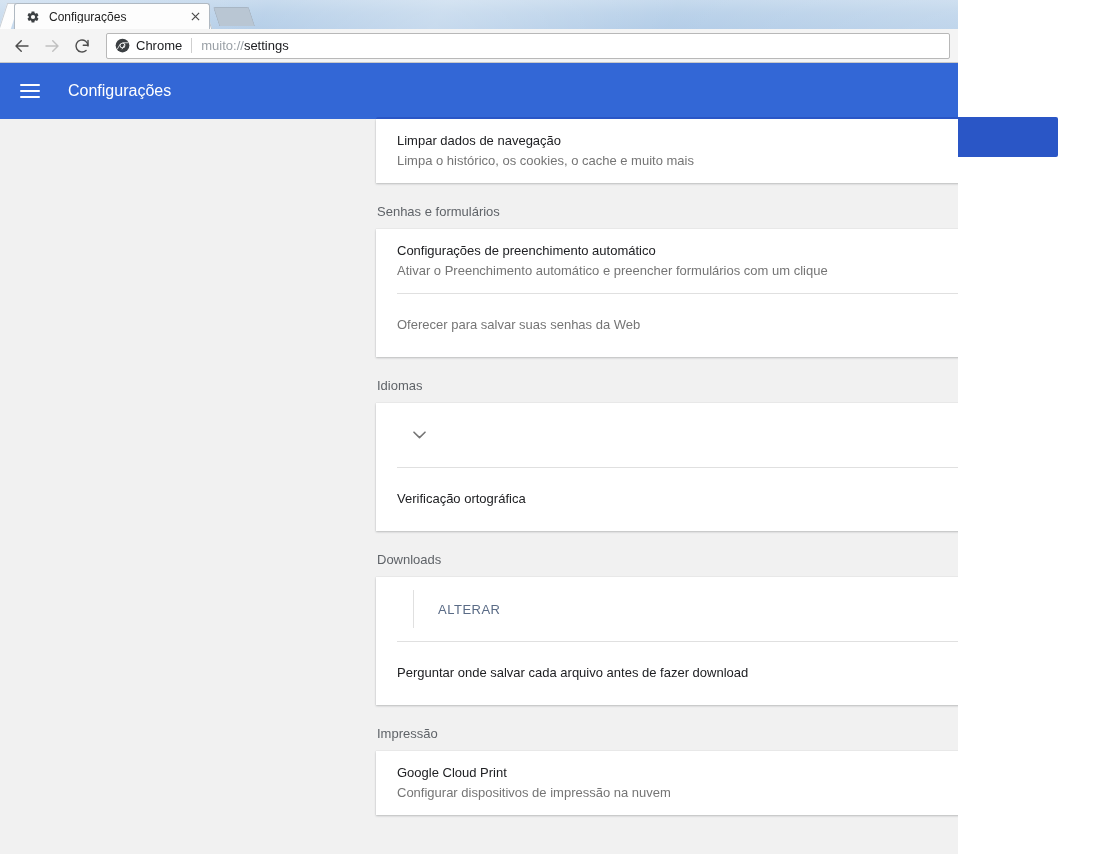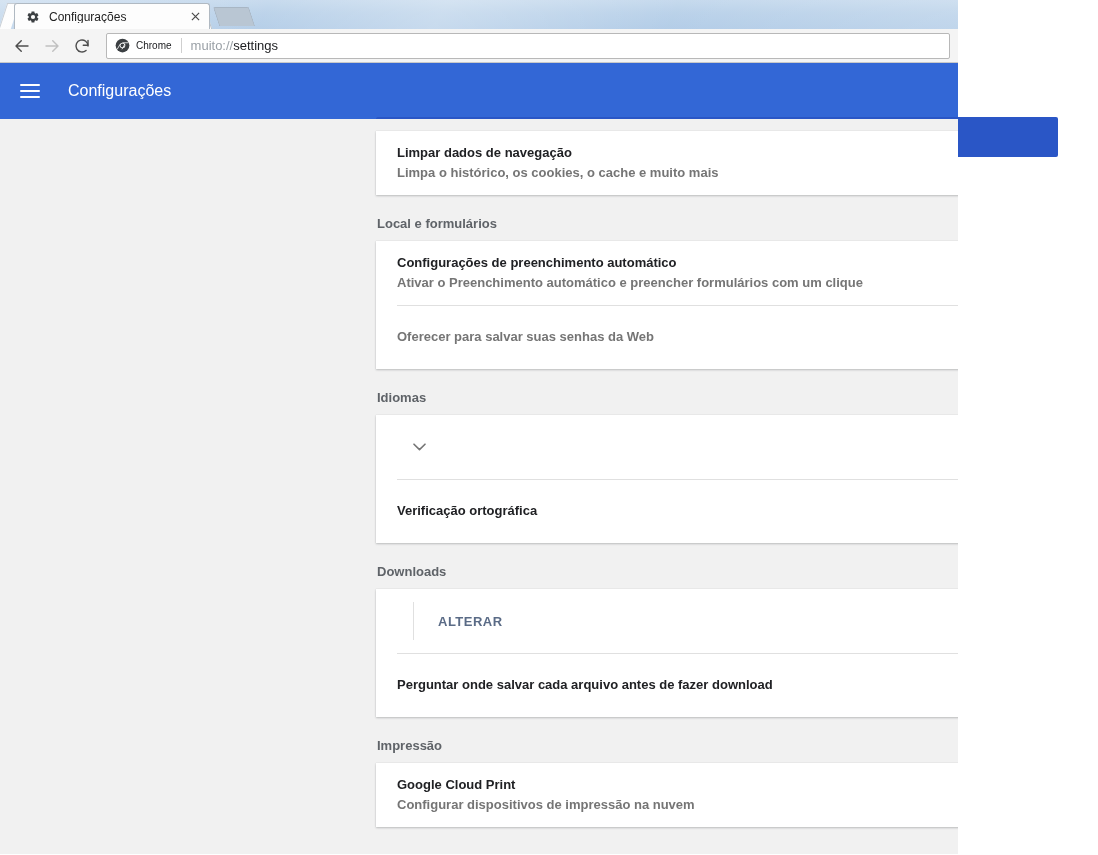--- a/index.html
+++ b/index.html
@@ -109,21 +109,21 @@
     display: flex; align-items: center;
     padding: 0 8px;
     min-width: 0;
   }
   .omnibox-chip {
     display: flex; align-items: center;
     flex: 0 0 auto;
   }
   .chrome-logo { width: 15px; height: 15px; flex: 0 0 auto; margin-right: 6px; }
   .omnibox-chip-text {
-    font-size: 10px; color: #202124;
+    font-size: 13px; color: #202124;
     white-space: nowrap;
   }
   .omnibox-sep {
     width: 1px; height: 15px;
     background: #cfcfcf;
     margin: 0 9px;
     flex: 0 0 auto;
   }
   .omnibox-url {
     font-size: 13px;
@@ -175,23 +175,22 @@
 
   
   #content {
     position: relative;
     height: calc(855px - 29px - 35px - 56px);
     background: #f1f1f1;
     overflow: hidden;
   }
   #content-inner {
     position: absolute;
-    left: 376px; top: 12px;
+    left: 376px; top: 0;
     width: 682px;
-    font-weight: bold;
   }
 
   .section-title {
     font-size: 13px;
     color: #5f6368;
     padding: 22px 0 11px 1px;
     line-height: 1;
   }
   .card {
     background: #ffffff;
@@ -358,21 +357,21 @@
             <div class="row-sub">Limpa o histórico, os cookies, o cache e muito mais</div>
           </div>
           <span class="arrow-ico">
             <svg width="9" height="11" viewBox="0 0 9 11" aria-hidden="true">
                 <path d="M1.5 0.8 L7.4 5.5 L1.5 10.2 Z" fill="#757575"></path>
               </svg>
           </span>
         </div>
       </div>
 
-      <div class="section-title">Local e formulários</div>
+      <div class="section-title">Senhas e formulários</div>
       <div class="card">
         <div class="row">
           <div class="row-text">
             <div class="row-title">Configurações de preenchimento automático</div>
             <div class="row-sub">Ativar o Preenchimento automático e preencher formulários com um clique</div>
           </div>
           <span class="arrow-ico">
             <svg width="9" height="11" viewBox="0 0 9 11" aria-hidden="true">
                 <path d="M1.5 0.8 L7.4 5.5 L1.5 10.2 Z" fill="#757575"></path>
               </svg>

